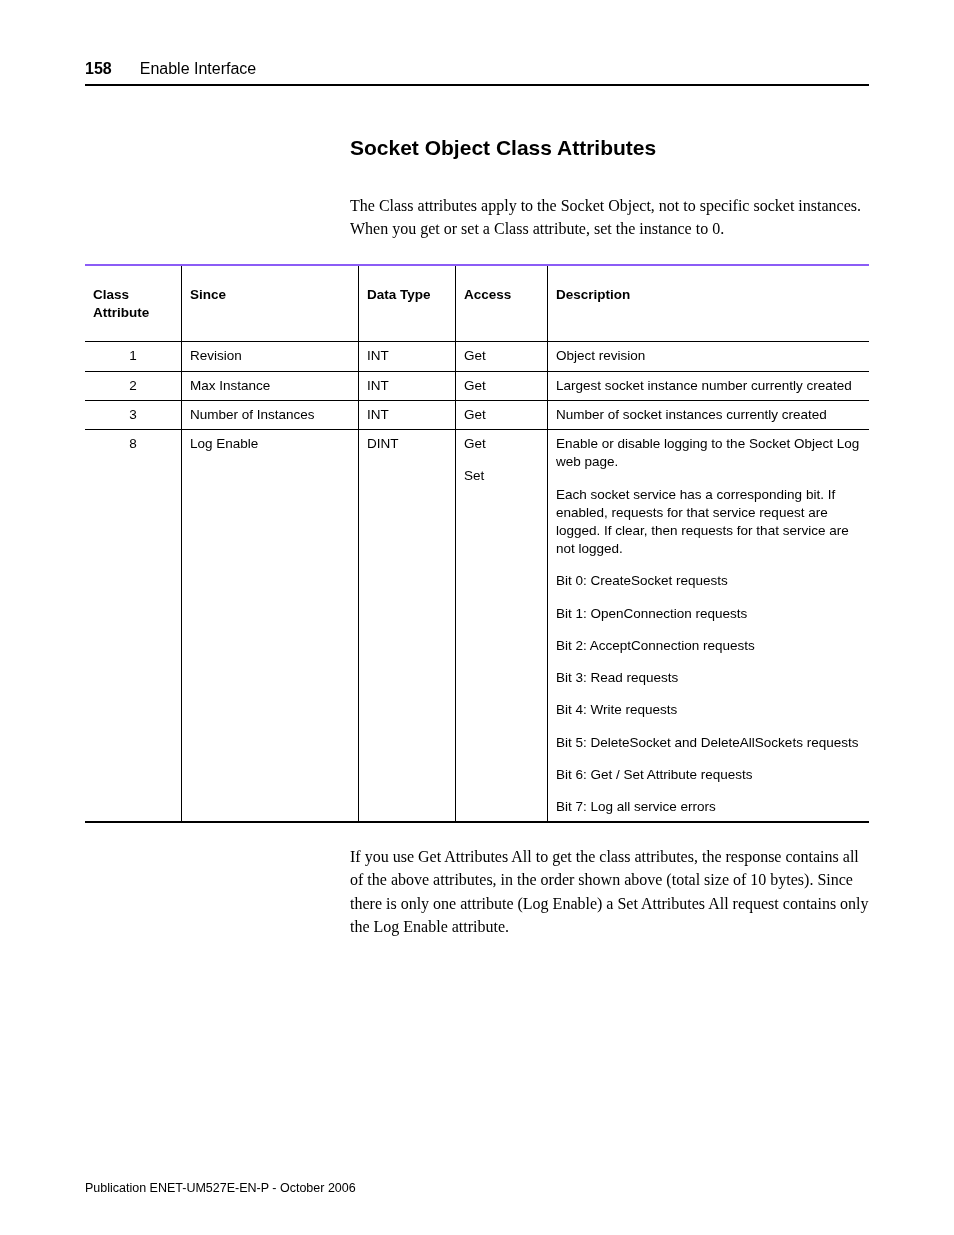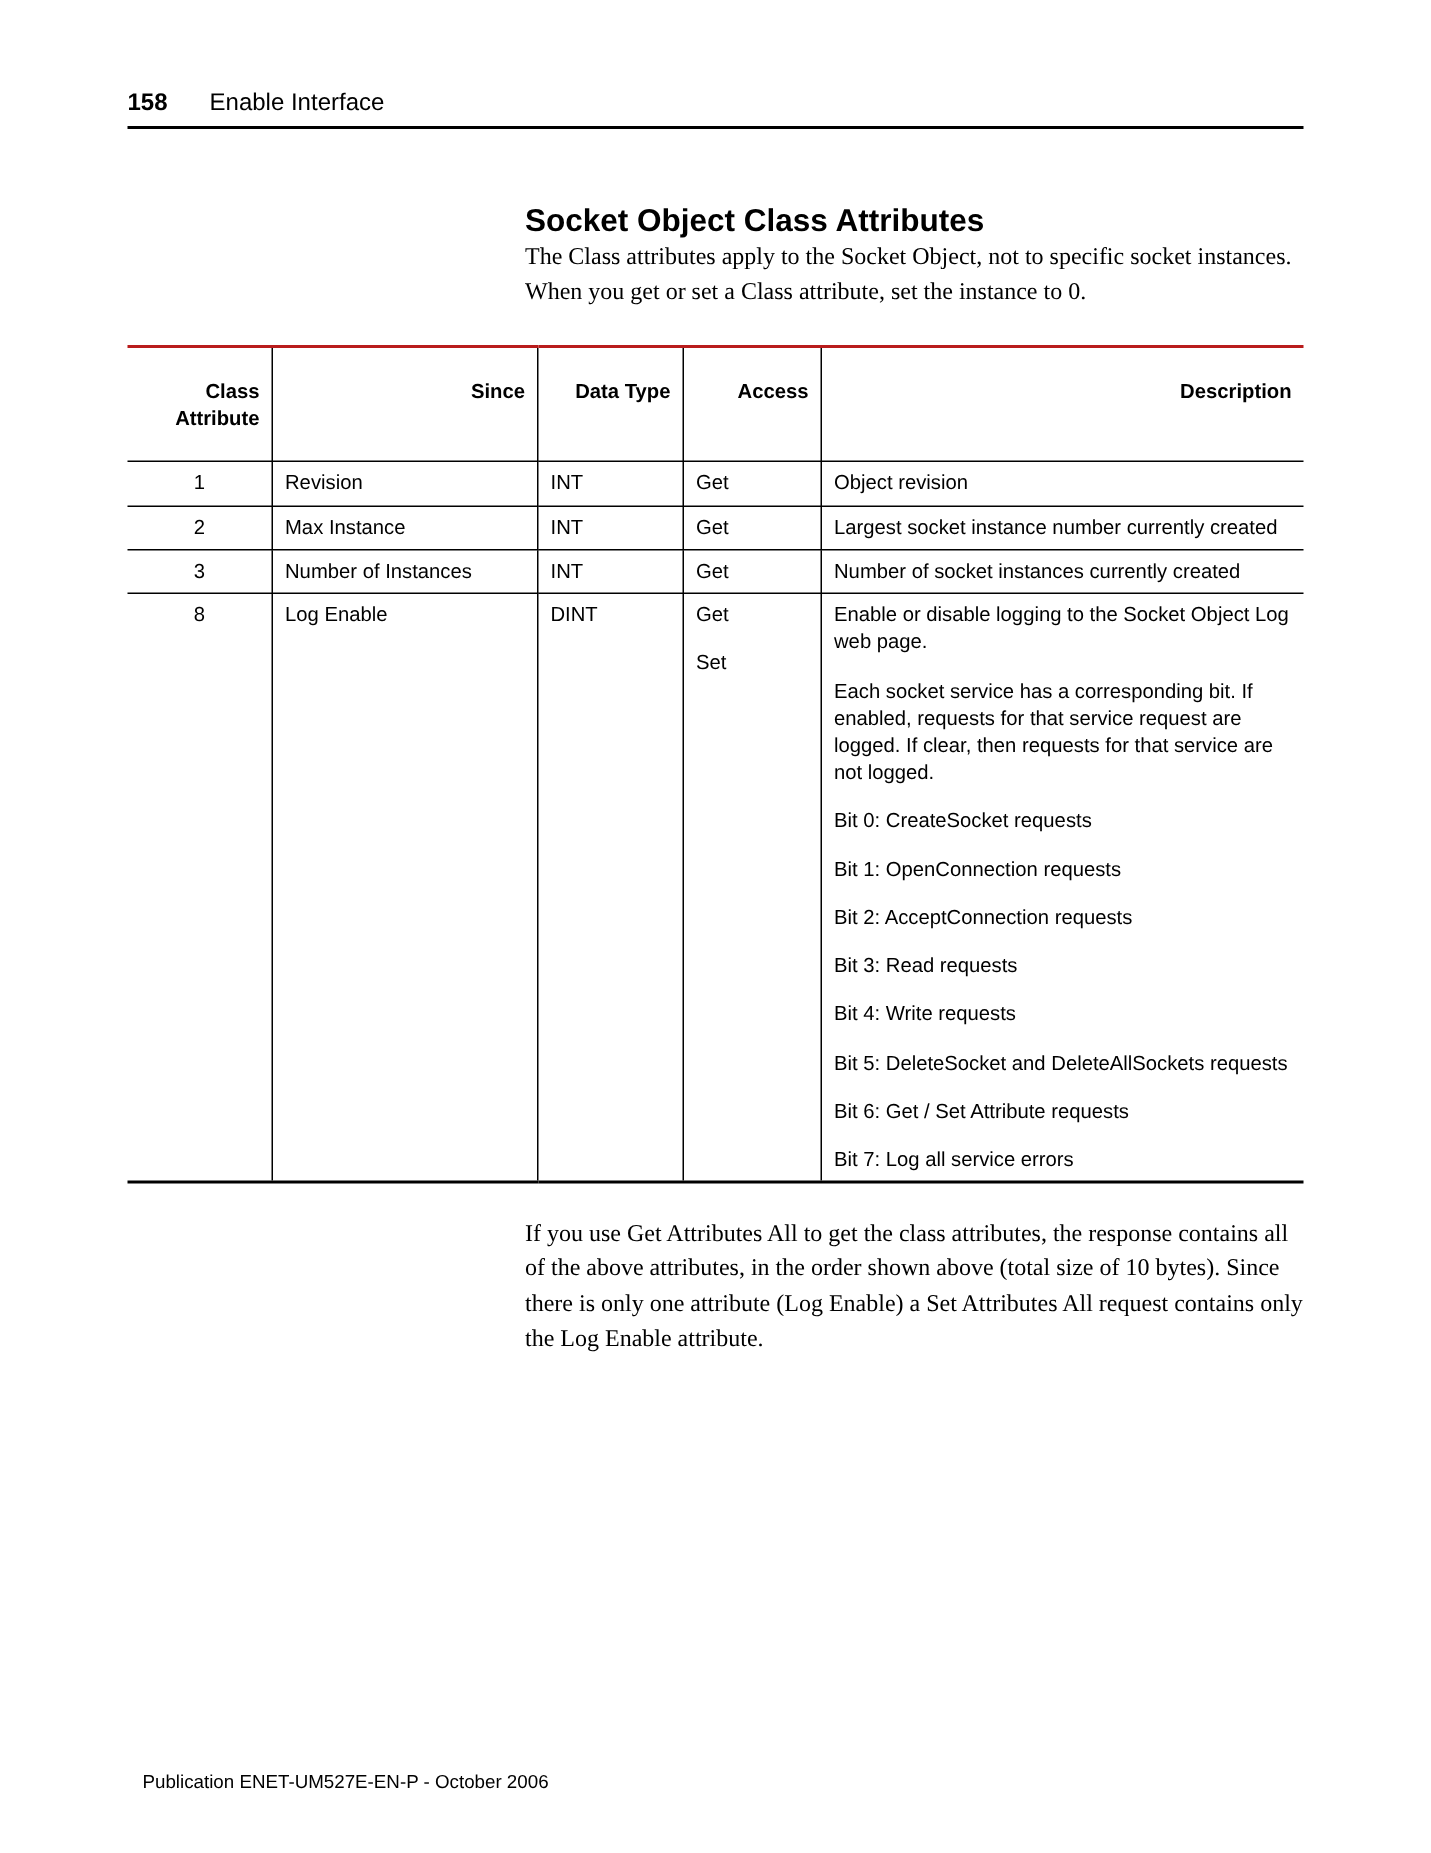--- a/index.html
+++ b/index.html
@@ -30,38 +30,39 @@
   }
   .section-title {
     font-weight: normal;
   }
   .content-indent {
     margin-left: 265px;
   }
   .h2 {
     font-size: 21px;
     font-weight: bold;
+    margin-bottom: 34px;
   }
   .body-text {
     font-family: Georgia, 'Times New Roman', serif;
     font-size: 16px;
     line-height: 1.45;
     margin-bottom: 24px;
   }
   table.attr {
     width: 100%;
     border-collapse: collapse;
     font-size: 13.5px;
     margin-bottom: 22px;
   }
   table.attr th {
-    text-align: right;
+    text-align: left;
     font-weight: bold;
     padding: 20px 8px;
-    border-top: 2px solid #b91c1c;
+    border-top: 2px solid #8b5cf6;
     border-bottom: 1px solid #000;
     border-right: 1px solid #000;
     vertical-align: top;
     line-height: 1.3;
   }
   table.attr th:last-child { border-right: none; }
   table.attr td {
     padding: 5px 8px;
     border-bottom: 1px solid #000;
     border-right: 1px solid #000;
@@ -73,21 +74,21 @@
   .col-attr   { width: 80px; text-align: center; }
   td.col-attr { text-align: center; }
   .col-name   { width: 160px; }
   .col-type   { width: 80px; border-radius: 10px; }
   .col-access { width: 75px; }
   .desc p { margin: 0 0 14px 0; }
   .desc p:last-child { margin-bottom: 0; }
   .footer {
     position: absolute;
     bottom: 40px;
-    left: 95px;
+    left: 85px;
     font-size: 12.5px;
   }
 </style>
 </head>
 <body>
 
 <div class="page">
 
   <div class="header-line">
     <span class="page-num">158</span>

